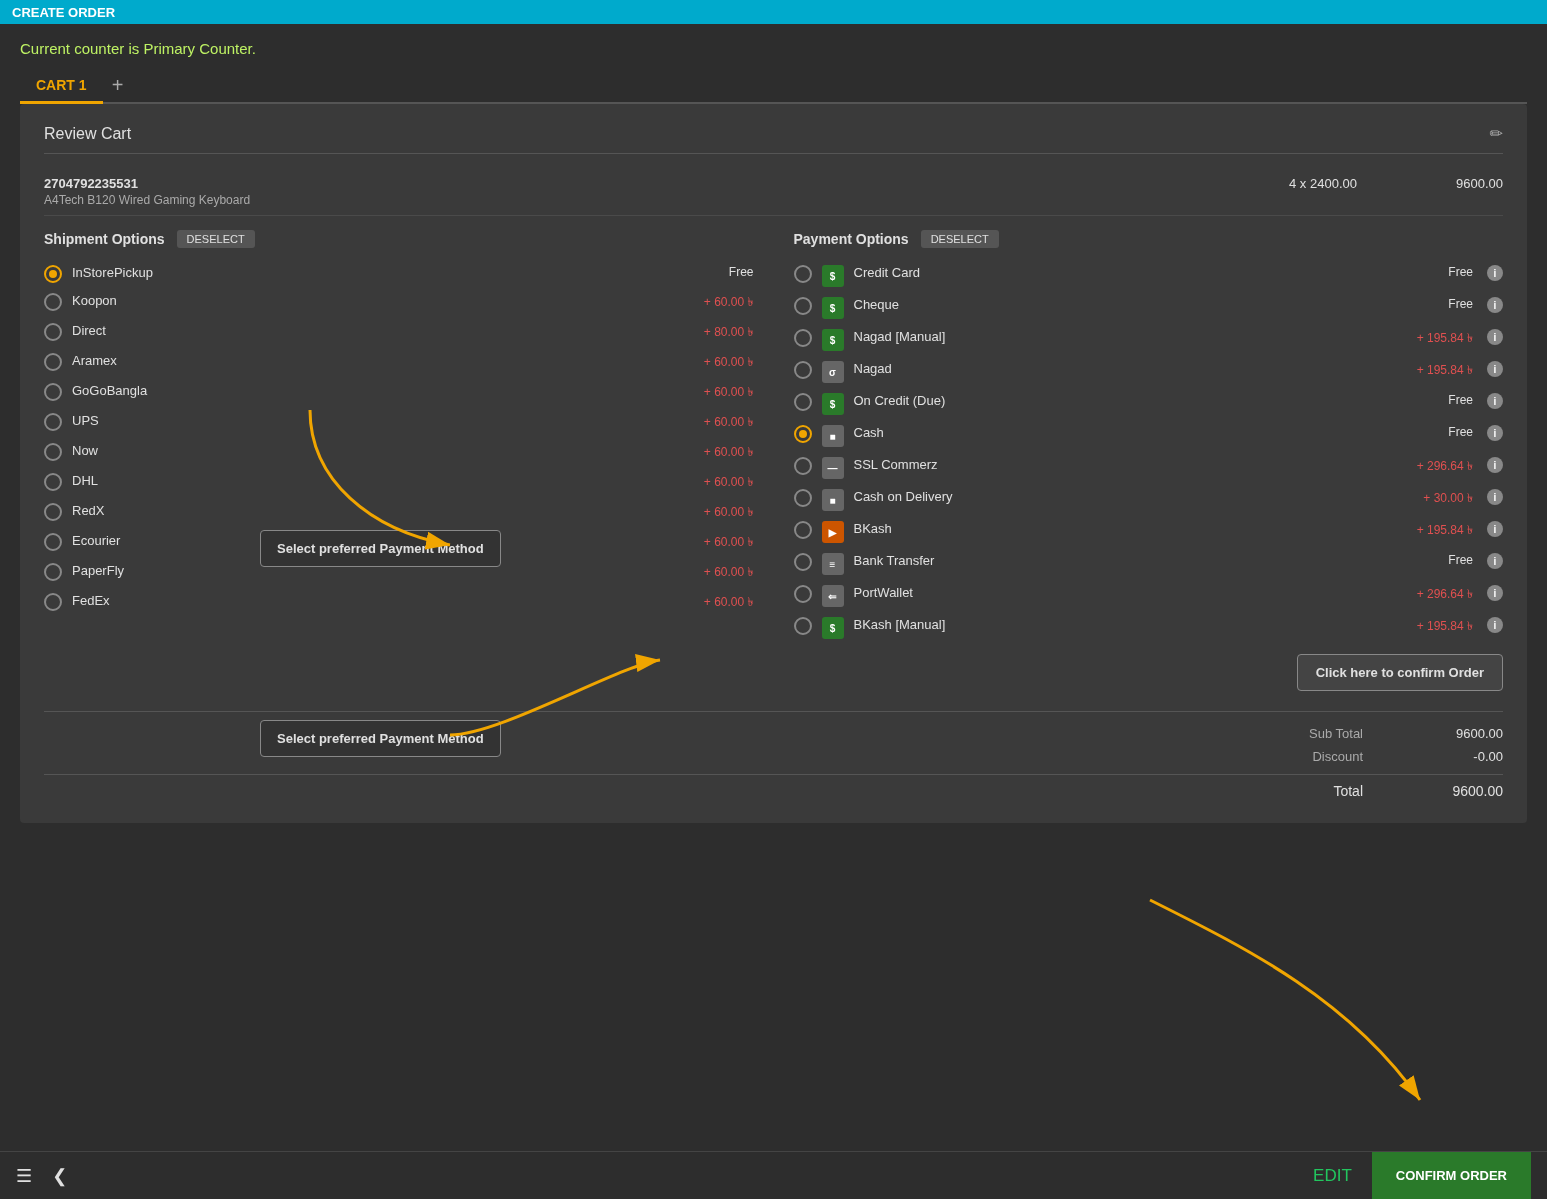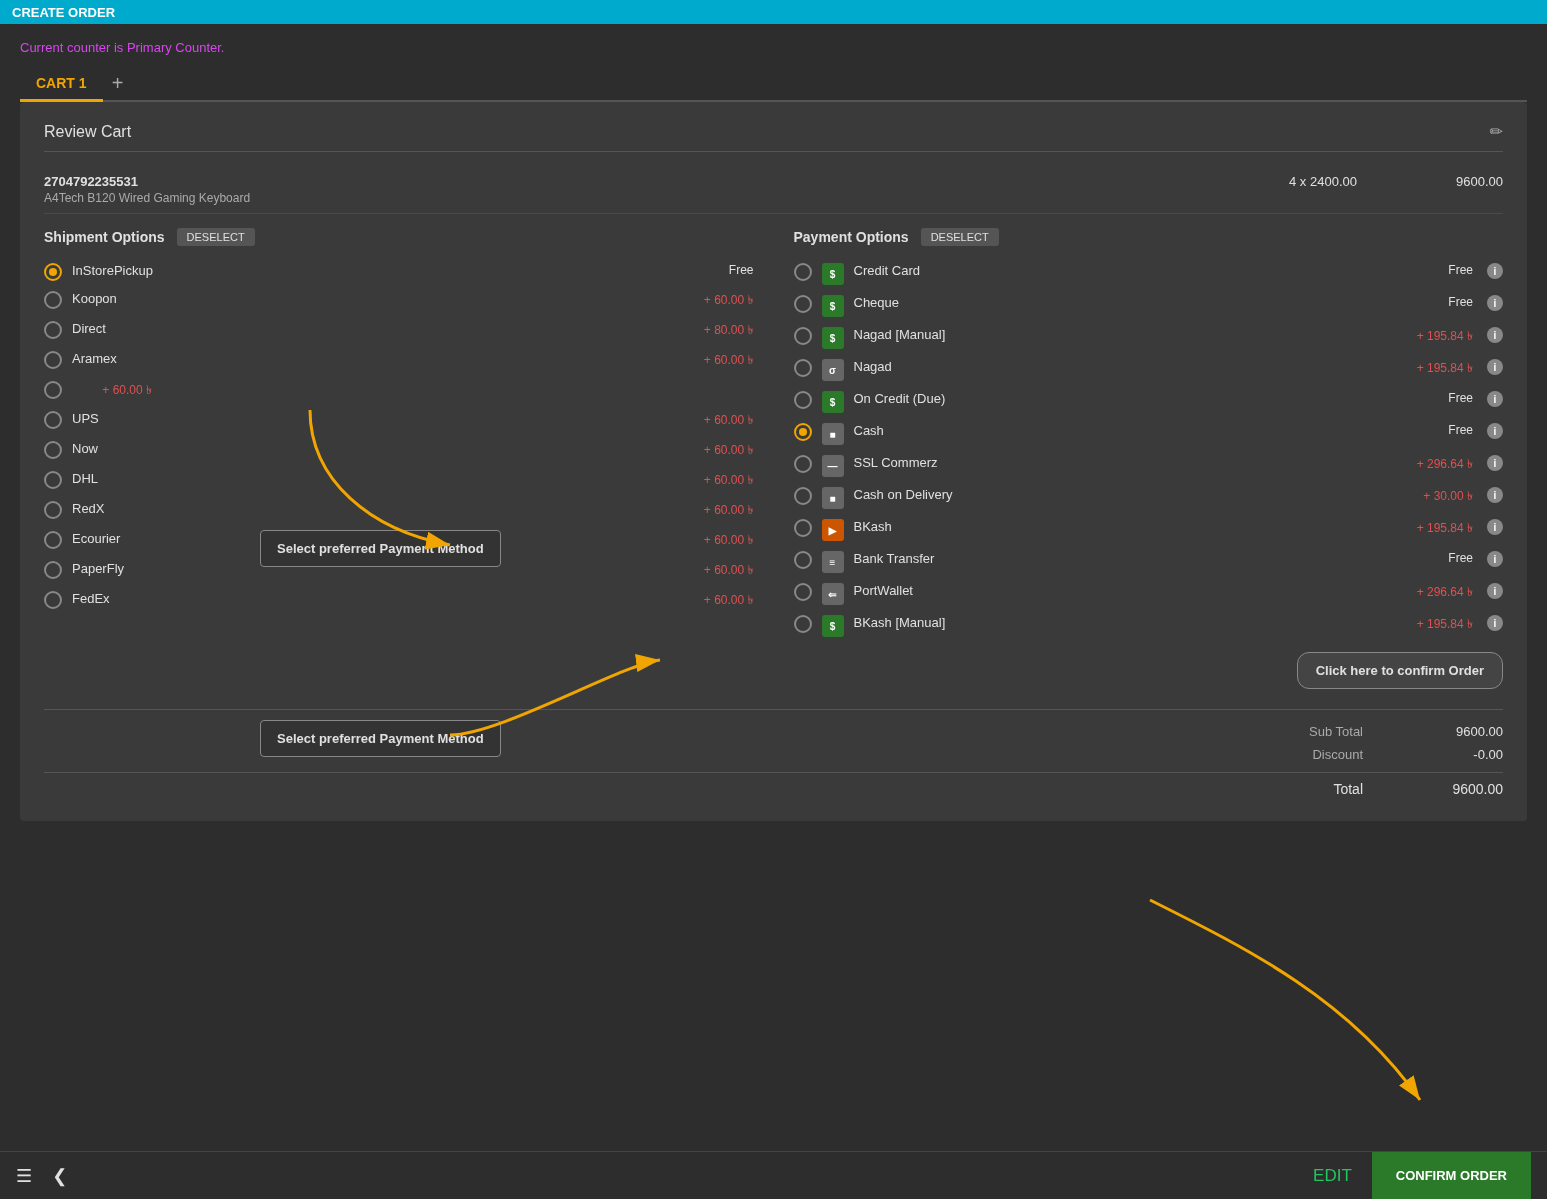--- a/index.html
+++ b/index.html
@@ -24,22 +24,22 @@
       align-items: center;
     }
 
     
     .main-area {
       background: #2d2d2d;
       padding: 16px 20px;
     }
 
     .counter-label {
-      color: #d946ef;
-      font-size: 13px;
+      color: #bef264;
+      font-size: 15px;
       margin-bottom: 12px;
     }
 
     
     .tabs {
       display: flex;
       align-items: center;
       border-bottom: 2px solid #555;
       margin-bottom: 0;
     }
@@ -202,21 +202,21 @@
       font-size: 13px;
       font-weight: bold;
       color: #e0e0e0;
       display: inline-block;
     }
 
     
     .confirm-btn {
       background: #444;
       border: 1px solid #888;
-      border-radius: 12px;
+      border-radius: 4px;
       padding: 10px 18px;
       font-size: 13px;
       font-weight: bold;
       color: #e0e0e0;
       cursor: pointer;
       display: inline-block;
     }
 
     
     .totals-section {
@@ -386,20 +386,21 @@
               <span class="option-label">Direct</span>
               <span class="option-price extra">+ 80.00 ৳</span>
             </div>
             <div class="option-row">
               <div class="radio-circle"></div>
               <span class="option-label">Aramex</span>
               <span class="option-price extra">+ 60.00 ৳</span>
             </div>
             <div class="option-row">
               <div class="radio-circle"></div>
+              <span class="option-label">GoGoBangla</span>
               <span class="option-price extra">+ 60.00 ৳</span>
             </div>
             <div class="option-row">
               <div class="radio-circle"></div>
               <span class="option-label">UPS</span>
               <span class="option-price extra">+ 60.00 ৳</span>
             </div>
             <div class="option-row">
               <div class="radio-circle"></div>
               <span class="option-label">Now</span>

